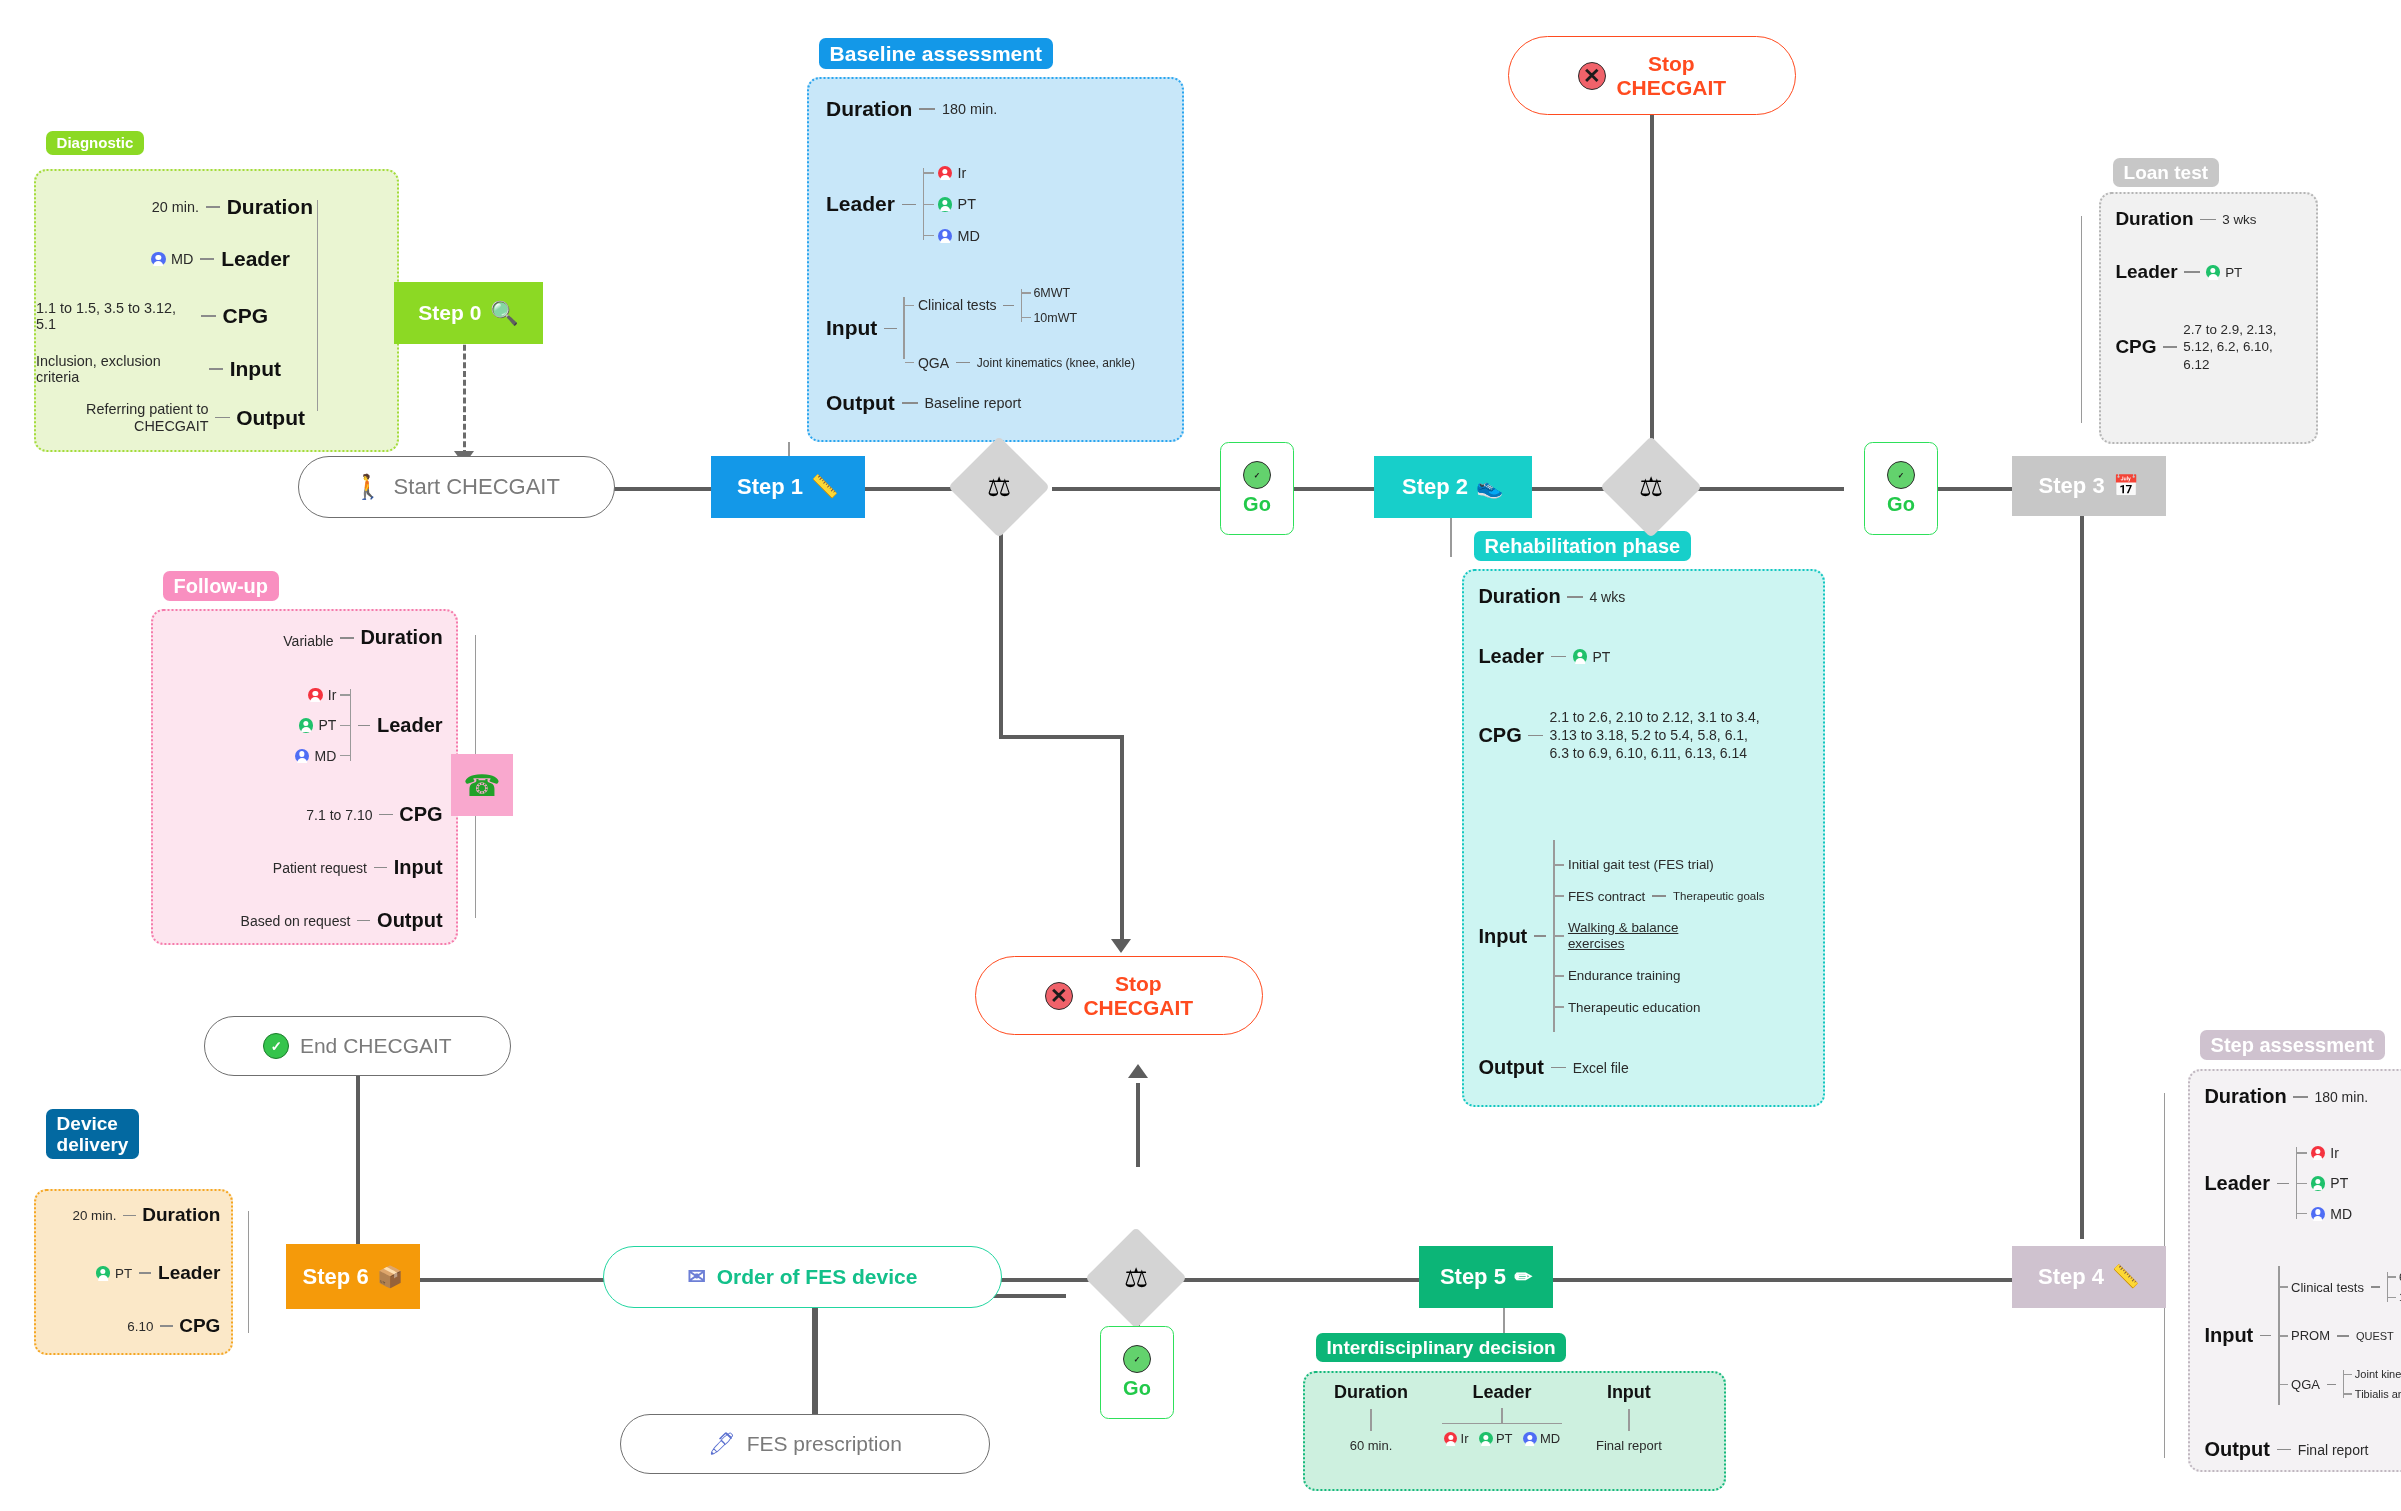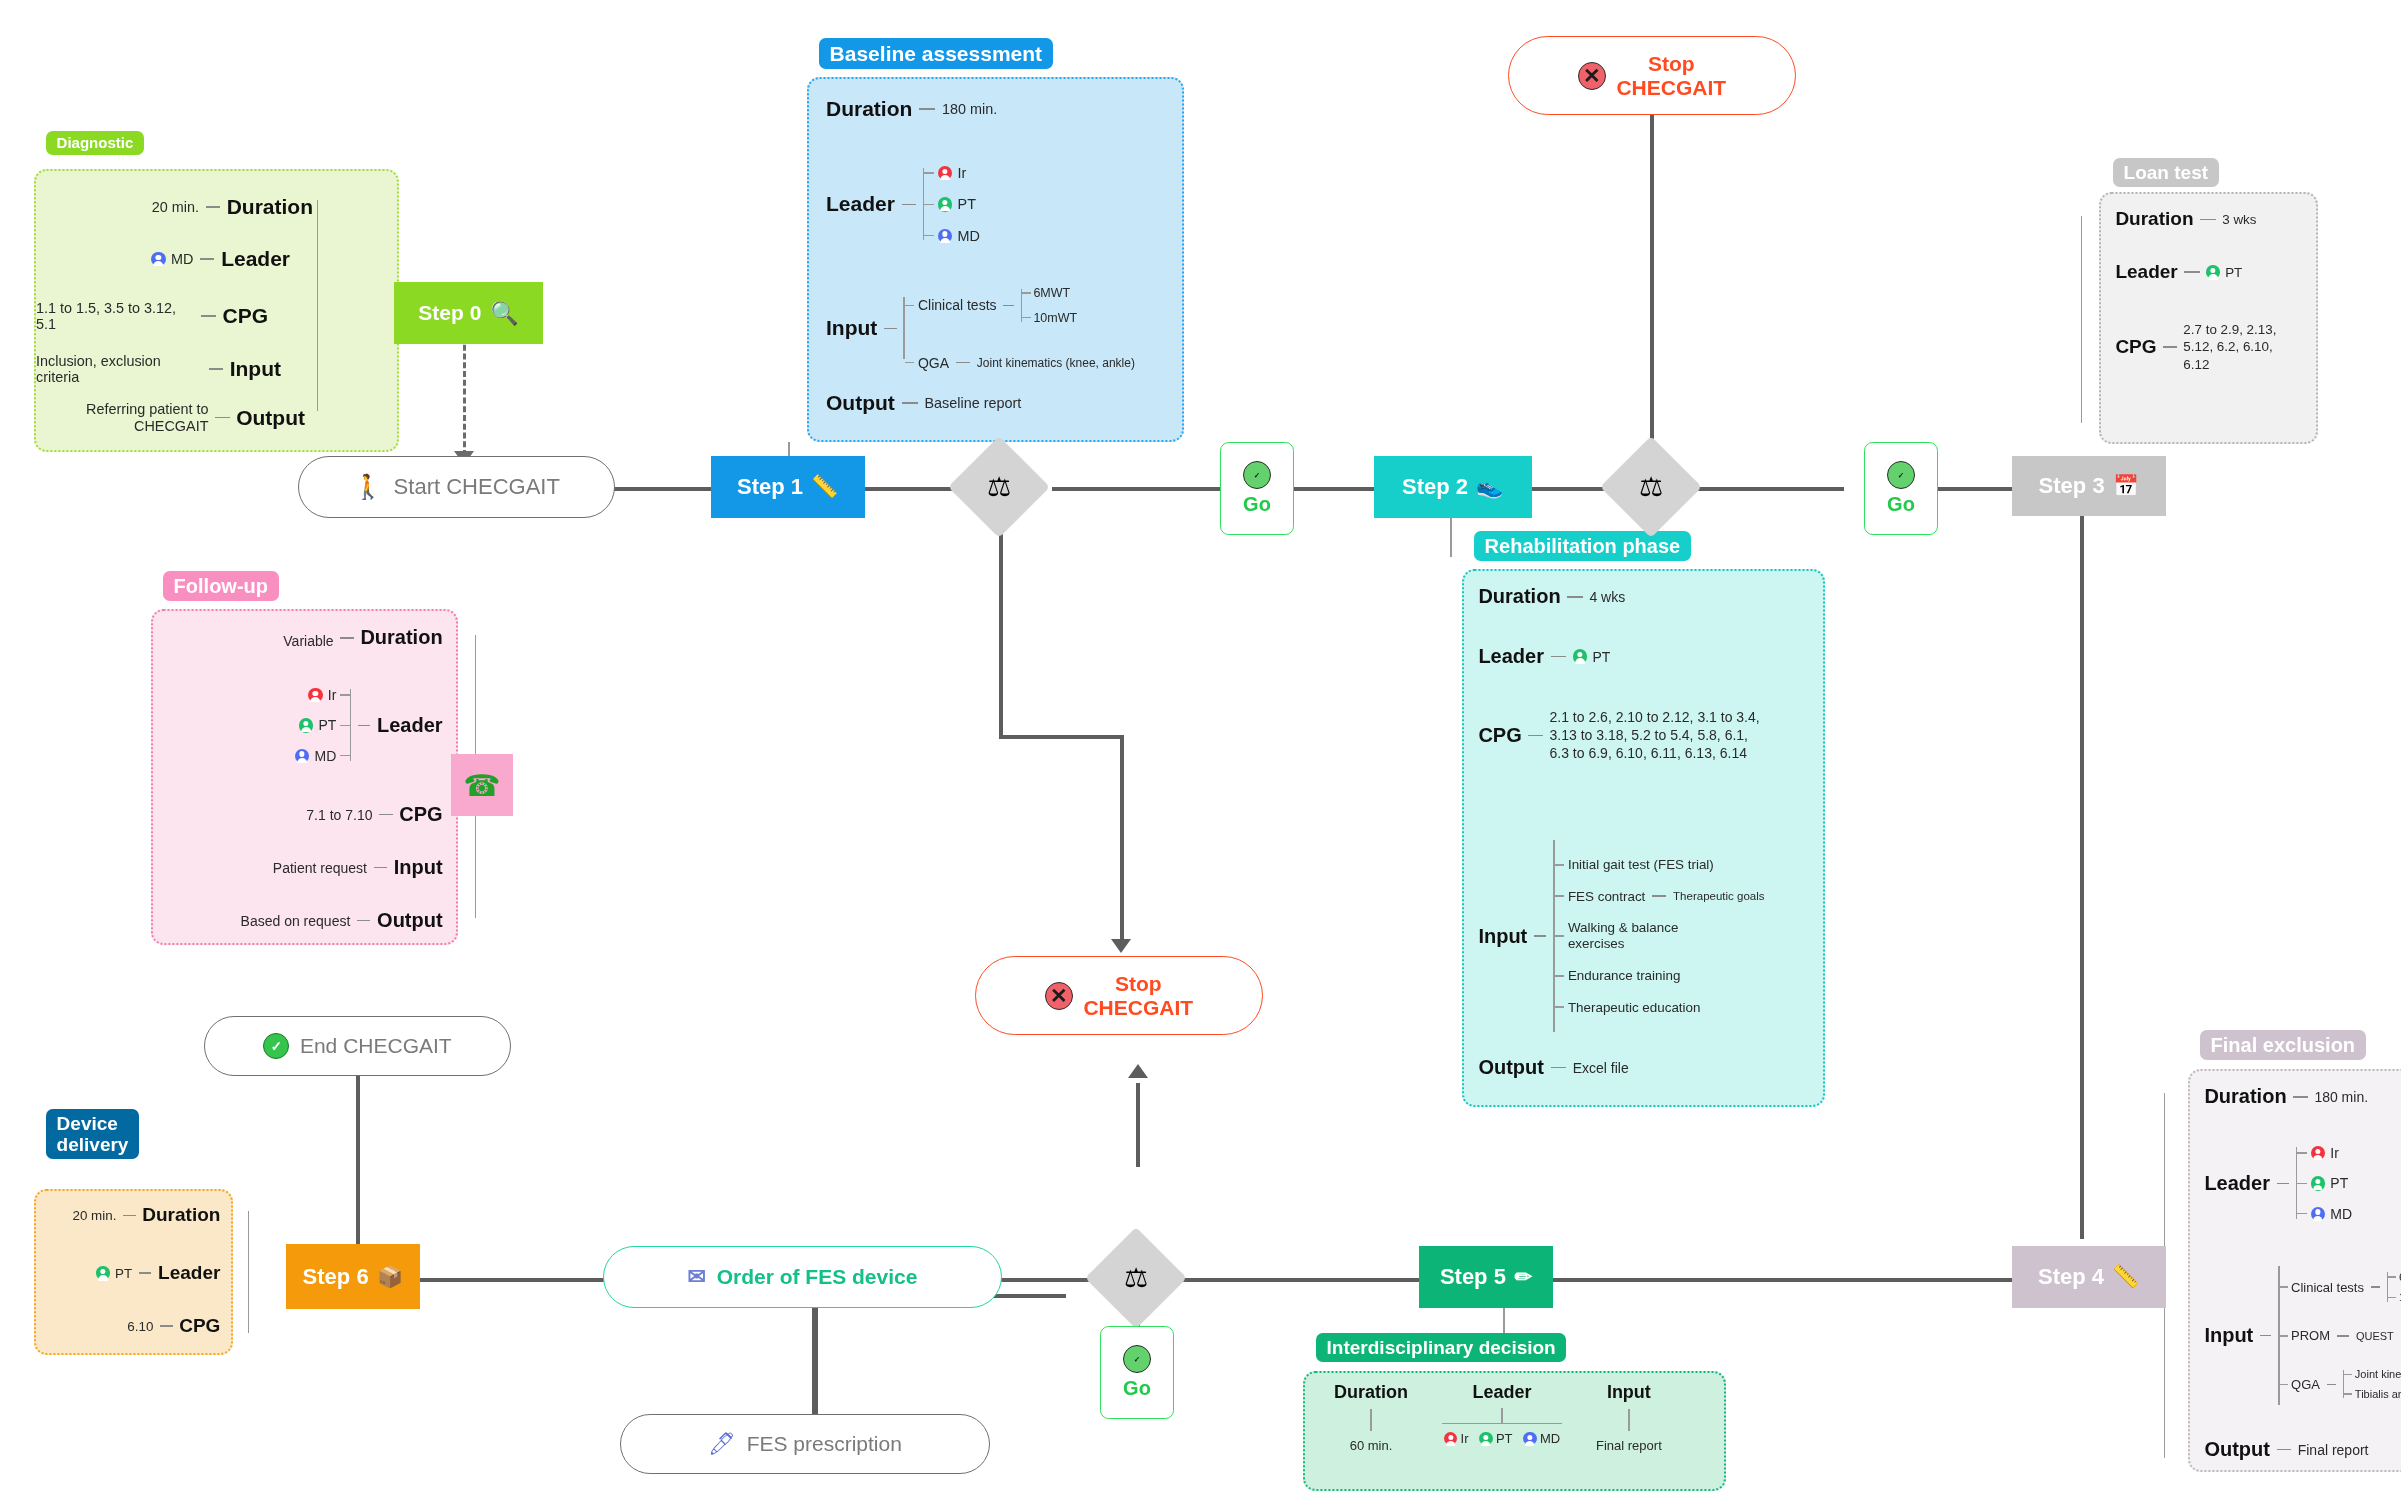--- a/index.html
+++ b/index.html
@@ -221,21 +221,21 @@
             <span class="val">Initial gait test (FES trial)</span>
           </span>
         <span style="display:flex;align-items:center;font-size:13.4px;">
             <span style="display:inline-block;width:9.6px;height:1.4px;background:#9a9a9a;margin-right:3.8px;"></span>
             <span class="val">FES contract</span>
             <span class="dash" style="width:14.4px;"></span>
             <span class="val" style="font-size:11.5px;">Therapeutic goals</span>
           </span>
         <span style="display:flex;align-items:center;font-size:13.4px;">
             <span style="display:inline-block;width:9.6px;height:1.4px;background:#9a9a9a;margin-right:3.8px;"></span>
-            <span class="val" style="width:120px;line-height:1.2;">Walking &amp; balance exercises</span>
+            <span class="val" style="width:120px;line-height:1.2;text-decoration:underline;">Walking &amp; balance exercises</span>
           </span>
         <span style="display:flex;align-items:center;font-size:13.4px;">
             <span style="display:inline-block;width:9.6px;height:1.4px;background:#9a9a9a;margin-right:3.8px;"></span>
             <span class="val">Endurance training</span>
           </span>
         <span style="display:flex;align-items:center;font-size:13.4px;">
             <span style="display:inline-block;width:9.6px;height:1.4px;background:#9a9a9a;margin-right:3.8px;"></span>
             <span class="val">Therapeutic education</span>
           </span>
       </div>
@@ -344,21 +344,21 @@
           </span>
         </span>
       </div>
     </div>
     <div class="row" style="position:absolute;left:14.4px;top:367px;align-items:center;">
       <span class="key" style="font-size:20px;">Output</span>
       <span class="dash" style="width:14.4px;"></span>
       <span class="val" style="font-size:14px;">Final report</span>
     </div>
   </div>
-  <div class="card-title" style="left:2200px;top:1030px;background:#cfc2cf;font-size:20px;">Final exclusion</div>
+  <div class="card-title" style="left:2200px;top:1030px;background:#cfc2cf;font-size:20px;">Step assessment</div>
 
   <div class="card" style="left:151px;top:609px;width:307px;height:336px;background:#fde5ef;border-color:#f57bab;">
     <div style="position:absolute;right:-20px;top:24px;width:1.4px;height:283px;background:#9a9a9a;"></div>
     <div class="row" style="position:absolute;right:13.4px;top:15.4px;align-items:center;">
       <span class="val" style="font-size:14px;margin-top:6px;">Variable</span>
       <span class="dash" style="width:13.4px;"></span>
       <span class="key" style="font-size:20px;">Duration</span>
     </div>
     <div style="position:absolute;right:13.4px;top:76px;display:flex;align-items:center;">
       <div style="display:flex;flex-direction:column;gap:14.4px;align-items:flex-end;">

